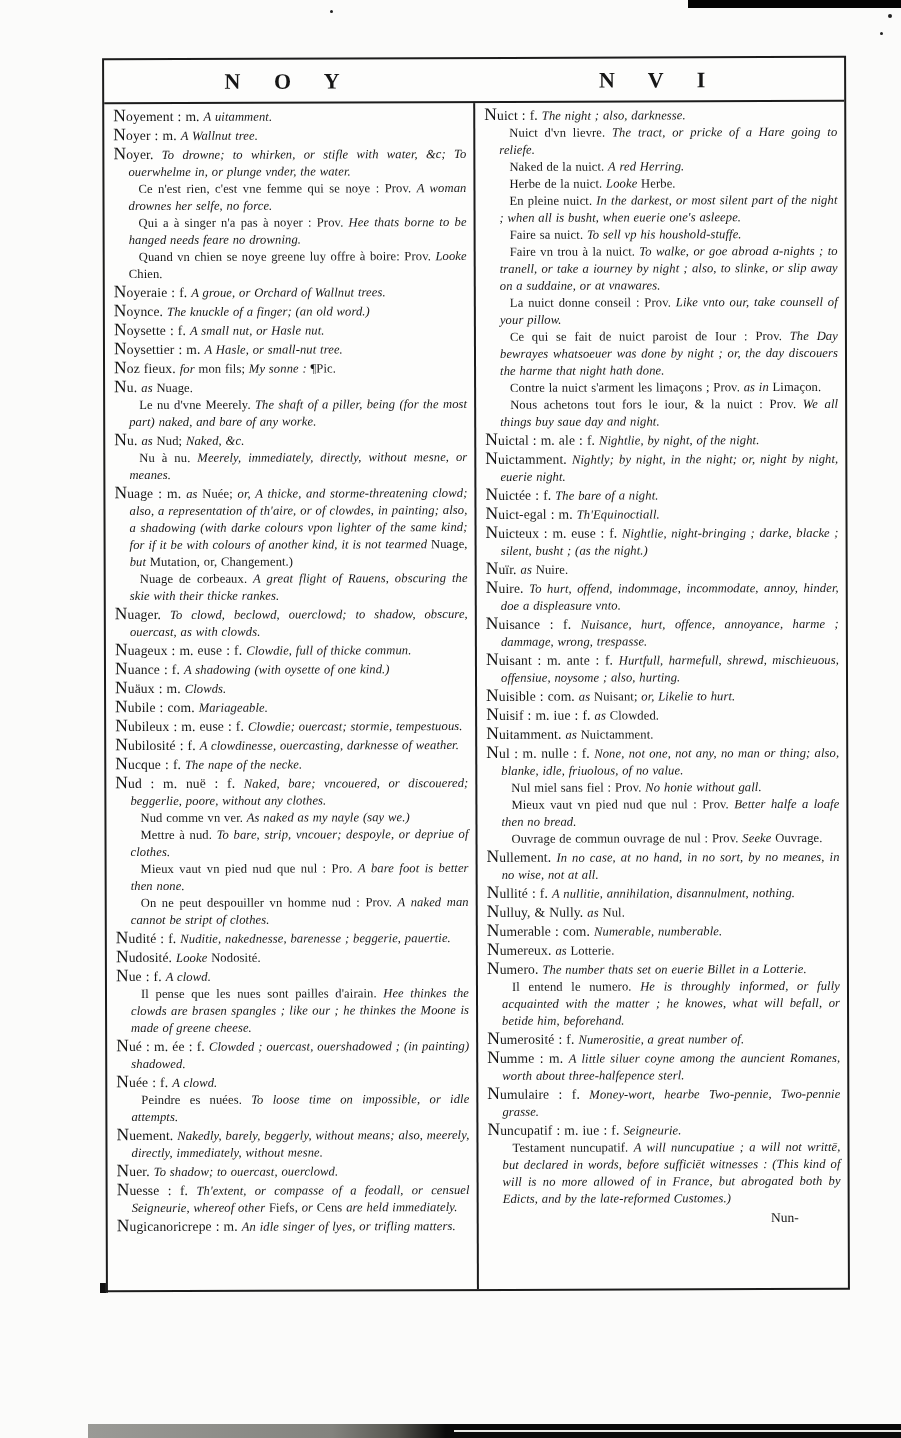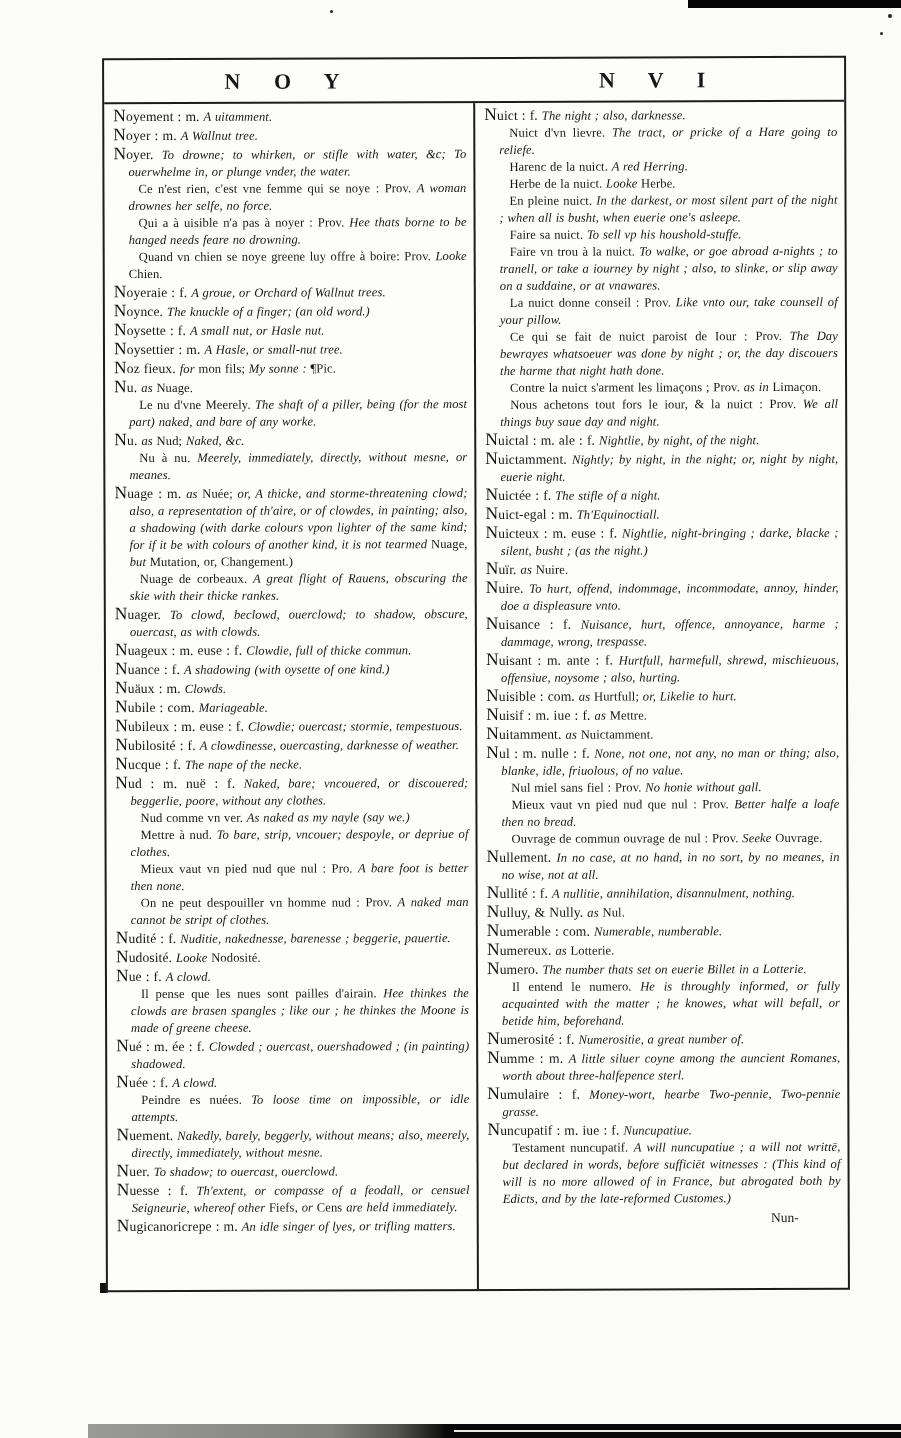--- a/index.html
+++ b/index.html
@@ -103,21 +103,21 @@
   <div class="running-head">
     <div class="head-cell">N O Y</div>
     <div class="head-cell">N V I</div>
   </div>
   <div class="cols">
     <div class="col col-left" id="col-left">
         <p class="entry"><span class="hw"><span class="cap">N</span>oyement : m. </span><span class="i">A uitamment.</span></p>
         <p class="entry"><span class="hw"><span class="cap">N</span>oyer : m. </span><span class="i">A Wallnut tree.</span></p>
         <p class="entry"><span class="hw"><span class="cap">N</span>oyer. </span><span class="i">To drowne; to whirken, or stifle with water, &amp;c; To ouerwhelme in, or plunge vnder, the water.</span></p>
         <p class="entry sub"><span class="r">Ce n'est rien, c'est vne femme qui se noye : Prov. </span><span class="i">A woman drownes her selfe, no force.</span></p>
-        <p class="entry sub"><span class="r">Qui a à uisible n'a pas à noyer : Prov. </span><span class="i">Hee thats borne to be hanged needs feare no drowning.</span></p>
+        <p class="entry sub"><span class="r">Qui a à singer n'a pas à noyer : Prov. </span><span class="i">Hee thats borne to be hanged needs feare no drowning.</span></p>
         <p class="entry sub"><span class="r">Quand vn chien se noye greene luy offre à boire: Prov. </span><span class="i">Looke </span><span class="r">Chien.</span></p>
         <p class="entry"><span class="hw"><span class="cap">N</span>oyeraie : f. </span><span class="i">A groue, or Orchard of Wallnut trees.</span></p>
         <p class="entry"><span class="hw"><span class="cap">N</span>oynce. </span><span class="i">The knuckle of a finger; (an old word.)</span></p>
         <p class="entry"><span class="hw"><span class="cap">N</span>oysette : f. </span><span class="i">A small nut, or Hasle nut.</span></p>
         <p class="entry"><span class="hw"><span class="cap">N</span>oysettier : m. </span><span class="i">A Hasle, or small-nut tree.</span></p>
         <p class="entry"><span class="hw"><span class="cap">N</span>oz fieux. </span><span class="i">for </span><span class="r">mon fils; </span><span class="i">My sonne : </span><span class="r">¶Pic.</span></p>
         <p class="entry"><span class="hw"><span class="cap">N</span>u. </span><span class="i">as </span><span class="r">Nuage.</span></p>
         <p class="entry sub"><span class="r">Le nu d'vne Meerely. </span><span class="i">The shaft of a piller, being (for the most part) naked, and bare of any worke.</span></p>
         <p class="entry"><span class="hw"><span class="cap">N</span>u. </span><span class="i">as </span><span class="r">Nud; </span><span class="i">Naked, &amp;c.</span></p>
         <p class="entry sub"><span class="r">Nu à nu. </span><span class="i">Meerely, immediately, directly, without mesne, or meanes.</span></p>
@@ -145,53 +145,53 @@
         <p class="entry sub"><span class="r">Peindre es nuées. </span><span class="i">To loose time on impossible, or idle attempts.</span></p>
         <p class="entry"><span class="hw"><span class="cap">N</span>uement. </span><span class="i">Nakedly, barely, beggerly, without means; also, meerely, directly, immediately, without mesne.</span></p>
         <p class="entry"><span class="hw"><span class="cap">N</span>uer. </span><span class="i">To shadow; to ouercast, ouerclowd.</span></p>
         <p class="entry"><span class="hw"><span class="cap">N</span>uesse : f. </span><span class="i">Th'extent, or compasse of a feodall, or censuel Seigneurie, whereof other </span><span class="r">Fiefs, </span><span class="i">or </span><span class="r">Cens </span><span class="i">are held immediately.</span></p>
         <p class="entry"><span class="hw"><span class="cap">N</span>ugicanoricrepe : m. </span><span class="i">An idle singer of lyes, or trifling matters.</span></p>
       </div>
     <div class="col col-right" id="col-right">
 
     <p class="entry"><span class="hw"><span class="cap">N</span>uict : f. </span><span class="i">The night ; also, darknesse.</span></p>
         <p class="entry sub"><span class="r">Nuict d'vn lievre. </span><span class="i">The tract, or pricke of a Hare going to reliefe.</span></p>
-        <p class="entry sub"><span class="r">Harenc de la nuict. </span><span class="i">A red Herring.</span></p>
+        <p class="entry sub"><span class="r">Naked de la nuict. </span><span class="i">A red Herring.</span></p>
         <p class="entry sub"><span class="r">Herbe de la nuict. </span><span class="i">Looke </span><span class="r">Herbe.</span></p>
         <p class="entry sub"><span class="r">En pleine nuict. </span><span class="i">In the darkest, or most silent part of the night ; when all is busht, when euerie one's asleepe.</span></p>
         <p class="entry sub"><span class="r">Faire sa nuict. </span><span class="i">To sell vp his houshold-stuffe.</span></p>
         <p class="entry sub"><span class="r">Faire vn trou à la nuict. </span><span class="i">To walke, or goe abroad a-nights ; to tranell, or take a iourney by night ; also, to slinke, or slip away on a suddaine, or at vnawares.</span></p>
         <p class="entry sub"><span class="r">La nuict donne conseil : Prov. </span><span class="i">Like vnto our, take counsell of your pillow.</span></p>
         <p class="entry sub"><span class="r">Ce qui se fait de nuict paroist de Iour : Prov. </span><span class="i">The Day bewrayes whatsoeuer was done by night ; or, the day discouers the harme that night hath done.</span></p>
         <p class="entry sub"><span class="r">Contre la nuict s'arment les limaçons ; Prov. </span><span class="i">as in </span><span class="r">Limaçon.</span></p>
         <p class="entry sub"><span class="r">Nous achetons tout fors le iour, &amp; la nuict : Prov. </span><span class="i">We all things buy saue day and night.</span></p>
         <p class="entry"><span class="hw"><span class="cap">N</span>uictal : m. ale : f. </span><span class="i">Nightlie, by night, of the night.</span></p>
         <p class="entry"><span class="hw"><span class="cap">N</span>uictamment. </span><span class="i">Nightly; by night, in the night; or, night by night, euerie night.</span></p>
-        <p class="entry"><span class="hw"><span class="cap">N</span>uictée : f. </span><span class="i">The stifle of a night.</span></p>
+        <p class="entry"><span class="hw"><span class="cap">N</span>uictée : f. </span><span class="i">The bare of a night.</span></p>
         <p class="entry"><span class="hw"><span class="cap">N</span>uict-egal : m. </span><span class="i">Th'Equinoctiall.</span></p>
         <p class="entry"><span class="hw"><span class="cap">N</span>uicteux : m. euse : f. </span><span class="i">Nightlie, night-bringing ; darke, blacke ; silent, busht ; (as the night.)</span></p>
         <p class="entry"><span class="hw"><span class="cap">N</span>uïr. </span><span class="i">as </span><span class="r">Nuire.</span></p>
         <p class="entry"><span class="hw"><span class="cap">N</span>uire. </span><span class="i">To hurt, offend, indommage, incommodate, annoy, hinder, doe a displeasure vnto.</span></p>
         <p class="entry"><span class="hw"><span class="cap">N</span>uisance : f. </span><span class="i">Nuisance, hurt, offence, annoyance, harme ; dammage, wrong, trespasse.</span></p>
         <p class="entry"><span class="hw"><span class="cap">N</span>uisant : m. ante : f. </span><span class="i">Hurtfull, harmefull, shrewd, mischieuous, offensiue, noysome ; also, hurting.</span></p>
-        <p class="entry"><span class="hw"><span class="cap">N</span>uisible : com. </span><span class="i">as </span><span class="r">Hurtfull; </span><span class="i">or, Likelie to hurt.</span></p>
-        <p class="entry"><span class="hw"><span class="cap">N</span>uisif : m. iue : f. </span><span class="i">as </span><span class="r">Mettre.</span></p>
+        <p class="entry"><span class="hw"><span class="cap">N</span>uisible : com. </span><span class="i">as </span><span class="r">Nuisant; </span><span class="i">or, Likelie to hurt.</span></p>
+        <p class="entry"><span class="hw"><span class="cap">N</span>uisif : m. iue : f. </span><span class="i">as </span><span class="r">Clowded.</span></p>
         <p class="entry"><span class="hw"><span class="cap">N</span>uitamment. </span><span class="i">as </span><span class="r">Nuictamment.</span></p>
         <p class="entry"><span class="hw"><span class="cap">N</span>ul : m. nulle : f. </span><span class="i">None, not one, not any, no man or thing; also, blanke, idle, friuolous, of no value.</span></p>
         <p class="entry sub"><span class="r">Nul miel sans fiel : Prov. </span><span class="i">No honie without gall.</span></p>
         <p class="entry sub"><span class="r">Mieux vaut vn pied nud que nul : Prov. </span><span class="i">Better halfe a loafe then no bread.</span></p>
         <p class="entry sub"><span class="r">Ouvrage de commun ouvrage de nul : Prov. </span><span class="i">Seeke </span><span class="r">Ouvrage.</span></p>
         <p class="entry"><span class="hw"><span class="cap">N</span>ullement. </span><span class="i">In no case, at no hand, in no sort, by no meanes, in no wise, not at all.</span></p>
         <p class="entry"><span class="hw"><span class="cap">N</span>ullité : f. </span><span class="i">A nullitie, annihilation, disannulment, nothing.</span></p>
         <p class="entry"><span class="hw"><span class="cap">N</span>ulluy, &amp; Nully. </span><span class="i">as </span><span class="r">Nul.</span></p>
         <p class="entry"><span class="hw"><span class="cap">N</span>umerable : com. </span><span class="i">Numerable, numberable.</span></p>
         <p class="entry"><span class="hw"><span class="cap">N</span>umereux. </span><span class="i">as </span><span class="r">Lotterie.</span></p>
         <p class="entry"><span class="hw"><span class="cap">N</span>umero. </span><span class="i">The number thats set on euerie Billet in a Lotterie.</span></p>
         <p class="entry sub"><span class="r">Il entend le numero. </span><span class="i">He is throughly informed, or fully acquainted with the matter ; he knowes, what will befall, or betide him, beforehand.</span></p>
         <p class="entry"><span class="hw"><span class="cap">N</span>umerosité : f. </span><span class="i">Numerositie, a great number of.</span></p>
         <p class="entry"><span class="hw"><span class="cap">N</span>umme : m. </span><span class="i">A little siluer coyne among the auncient Romanes, worth about three-halfepence sterl.</span></p>
         <p class="entry"><span class="hw"><span class="cap">N</span>umulaire : f. </span><span class="i">Money-wort, hearbe Two-pennie, Two-pennie grasse.</span></p>
-        <p class="entry"><span class="hw"><span class="cap">N</span>uncupatif : m. iue : f. </span><span class="i">Nuncupatiue.</span></p>
+        <p class="entry"><span class="hw"><span class="cap">N</span>uncupatif : m. iue : f. </span><span class="i">Seigneurie.</span></p>
         <p class="entry sub"><span class="r">Testament nuncupatif. </span><span class="i">A will nuncupatiue ; a will not writtē, but declared in words, before sufficiēt witnesses : (This kind of will is no more allowed of in France, but abrogated both by Edicts, and by the late-reformed Customes.)</span></p>
         <div class="catchword">Nun-</div>
       </div>
   </div>
 </div>
 
 </body></html>

